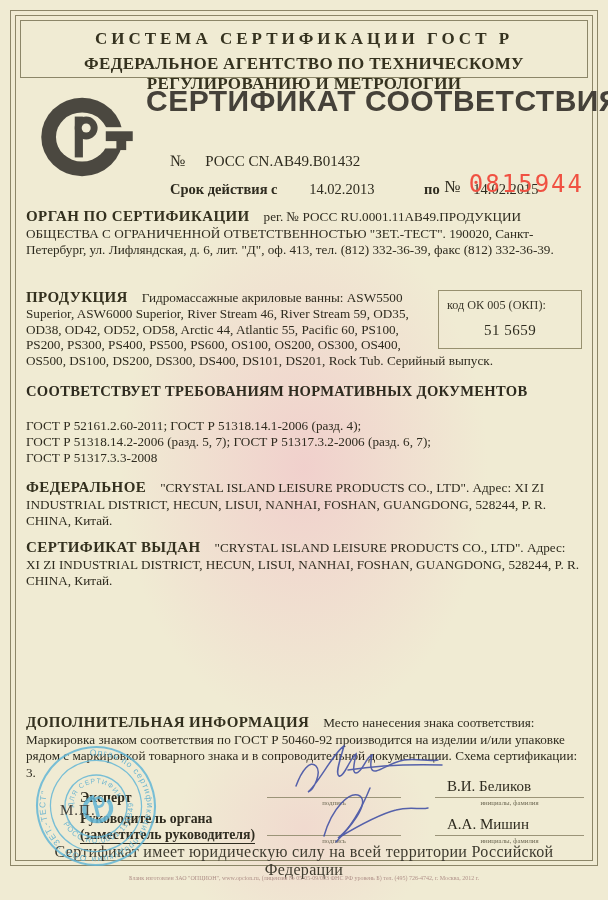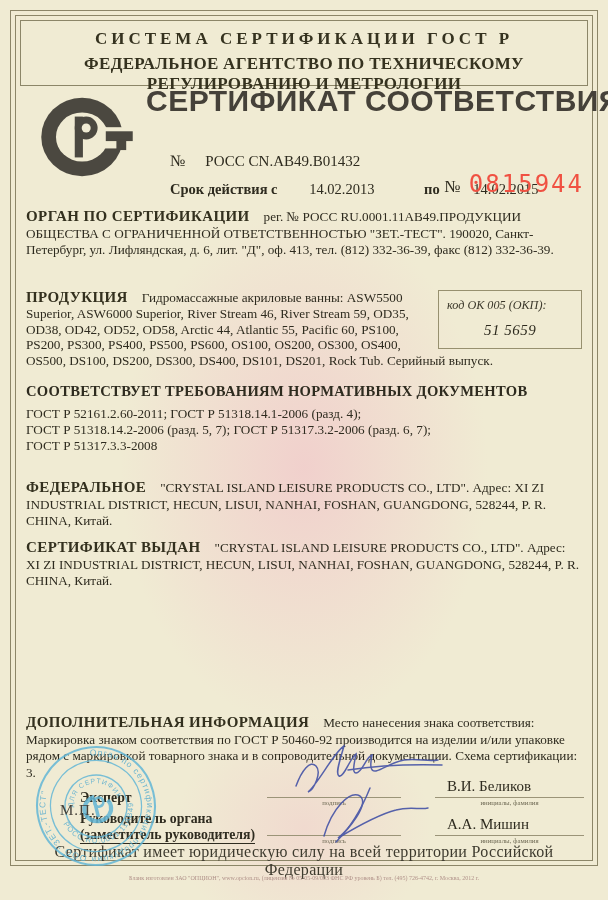--- a/index.html
+++ b/index.html
@@ -4,48 +4,48 @@
 <style>
   html,body{margin:0;padding:0;background:#fcfaf3;}
   .page{position:relative;width:608px;height:900px;overflow:hidden;
     background:
       radial-gradient(ellipse 42% 40% at 50% 52%, rgba(241,186,199,.55), rgba(241,186,199,0) 72%),
       radial-gradient(ellipse 30% 18% at 50% 92%, rgba(241,186,199,.35), rgba(241,186,199,0) 70%),
       #f0ebd3;
     font-family:"Liberation Serif", serif; color:#2e2b1f;}
   .frame-outer{position:absolute;left:10px;top:10px;width:586px;height:854px;border:1px solid #8c8668;}
   .frame-inner{position:absolute;left:4px;top:4px;right:4px;bottom:4px;border:1px solid #8c8668;}
-  .header-box{position:absolute;left:20px;top:20px;right:20px;height:66px;border:1px solid #8c8668;text-align:center;box-sizing:border-box;padding-top:8px;}
+  .header-box{position:absolute;left:20px;top:20px;right:20px;height:58px;border:1px solid #8c8668;text-align:center;box-sizing:border-box;padding-top:8px;}
   .hb1{font-size:17px;font-weight:bold;letter-spacing:4px;color:#35321f;}
   .hb2{font-size:17px;font-weight:bold;letter-spacing:.3px;color:#35321f;margin-top:5px;}
   .title-block{position:absolute;left:20px;top:82px;right:20px;height:122px;}
   .rst-logo{position:absolute;left:18px;top:12px;}
   .cert-title{position:absolute;left:126px;top:2px;font-family:"Liberation Sans",sans-serif;font-weight:800;font-size:30px;letter-spacing:.5px;color:#454139;white-space:nowrap;}
   .no-line{position:absolute;left:150px;top:70px;font-size:15px;}
   .no-line .nosign{font-size:16px;margin-right:20px;}
   .validity{position:absolute;left:150px;top:99px;font-size:14.5px;}
   .validity .b{font-weight:bold;}
   .validity .d1{margin-left:28px;}
   .validity .po{margin-left:46px;font-weight:bold;}
   .validity .d2{margin-left:30px;}
   .blank-no{position:absolute;right:4px;top:88px;display:flex;align-items:baseline;}
   .blank-no .nosign{font-size:17px;color:#2e2b1f;margin-right:8px;}
   .blank-no .digits{font-family:"DejaVu Sans Mono",monospace;font-size:24px;letter-spacing:2px;color:#f05142;}
   .sec{position:absolute;left:26px;right:26px;font-size:13.2px;line-height:16.5px;margin:0;}
   .sec b.lbl{font-size:15px;letter-spacing:.4px;color:#33301e;margin-right:14px;}
   .sec-org{top:208px;}
   .sec-product{top:290px;line-height:15.8px;}
   .sec-conf{top:383px;}
-  .sec-conf .conf-lbl{font-weight:bold;font-size:14.6px;letter-spacing:.3px;margin-bottom:6px;}
+  .sec-conf .conf-lbl{font-weight:bold;font-size:14.6px;letter-spacing:.3px;margin-bottom:18px;}
   .gost{line-height:16px;}
   .sec-man{top:479px;}
   .sec-iss{top:539px;}
   .sec-basis{top:598px;}
   .sec-add{top:714px;}
-  .code-box{float:right;width:126px;border:1px solid #97906f;padding:7px 8px 9px;margin-left:12px;margin-bottom:4px;background:rgba(240,235,211,.35);font-style:italic;}
+  .code-box{float:right;width:126px;border:1px solid #97906f;padding:7px 8px 9px;margin-left:12px;margin-bottom:4px;background:rgba(240,235,211,.35);}
   .cb-label{font-size:12.2px;color:#3a372a;}
   .cb-value{font-size:15px;text-align:center;margin-top:9px;letter-spacing:.5px;}
   .sign-area{position:absolute;left:80px;top:778px;right:24px;}
   .sig-row{display:flex;align-items:flex-end;}
   .sig-row + .sig-row{margin-top:5px;}
   .role-col{width:190px;font-family:"Liberation Serif",serif;font-weight:bold;font-size:13.8px;color:#2f2c20;}
   .role2{border-bottom:1.5px solid #2f2c20;display:inline-block;}
   .line-col{width:142px;margin-left:8px;text-align:center;}
   .name-col{width:158px;margin-left:34px;text-align:center;}
   .sigline{border-bottom:1px solid #9b9478;height:16px;}

